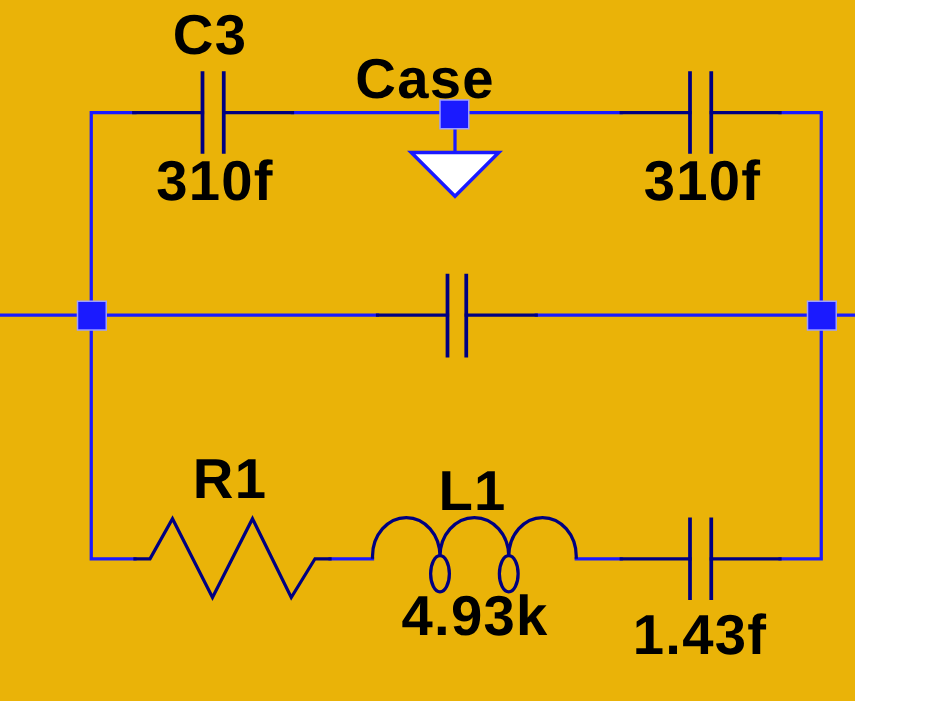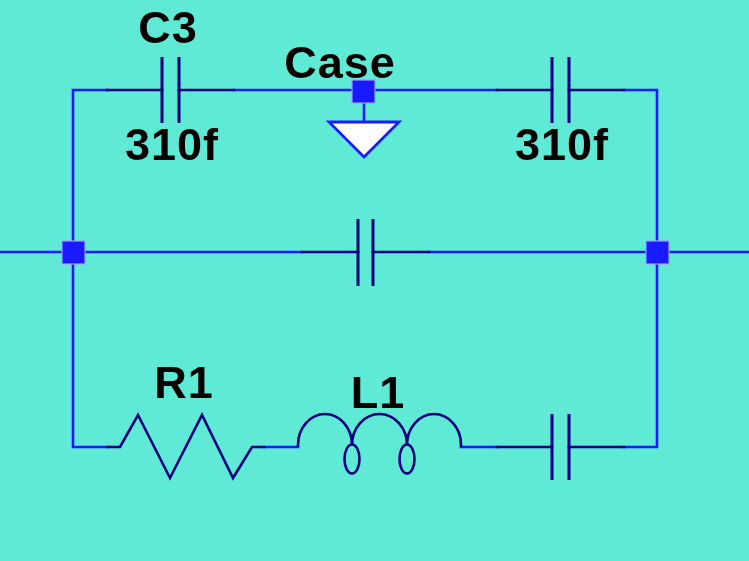--- a/index.html
+++ b/index.html
@@ -1,16 +1,16 @@
 <!DOCTYPE html>
 <html style="--wire: #1a1aff; --symbol: #000080; --text: #000000;"><head>
 <meta charset="utf-8">
 <style>
   html,body{margin:0;padding:0;background:#ffffff;}
-  .canvas{position:relative;width:749px;height:561px;background:#5eead4;overflow:hidden;
+  .canvas{position:relative;width:684px;height:561px;background:#eab308;overflow:hidden;
           font-family:"Liberation Sans",sans-serif;}
   svg{position:absolute;left:0;top:0;}
   .wire{stroke:var(--wire);stroke-width:2.6;fill:none;stroke-linecap:square;}
   .lead{stroke:var(--symbol);stroke-width:2.6;fill:none;stroke-linecap:square;}
   .plate{stroke:var(--symbol);stroke-width:3;fill:none;stroke-linecap:butt;}
   .zigzag{stroke:var(--symbol);stroke-width:2.6;fill:none;stroke-linejoin:miter;stroke-linecap:square;}
   .coil{stroke:var(--symbol);stroke-width:2.6;fill:none;}
   .node{fill:var(--wire);stroke:#9e9eff;stroke-width:1.2;}
   .gnd{stroke:var(--wire);stroke-width:2.8;fill:#fff;stroke-linejoin:miter;}
   .lbl{position:absolute;transform:translateX(-50%);white-space:nowrap;
@@ -68,15 +68,17 @@
     <rect class="node" x="646" y="241" width="23" height="23"></rect>
     <rect class="node" x="352" y="80" width="23" height="23"></rect>
   </svg>
 
   <div class="lbl" style="left:168px;top:5px">C3</div>
   <div class="lbl" style="left:184px;top:360px">R1</div>
   <div class="lbl" style="left:378px;top:370px">L1</div>
 
   <div class="lbl" style="left:172px;top:122px">310f</div>
   <div class="lbl" style="left:562px;top:122px">310f</div>
+  <div class="lbl" style="left:380px;top:470px">4.93k</div>
+  <div class="lbl" style="left:560px;top:485px">1.43f</div>
 
   <div class="lbl" style="left:340px;top:40px">Case</div>
 </div>
 
 </body></html>

